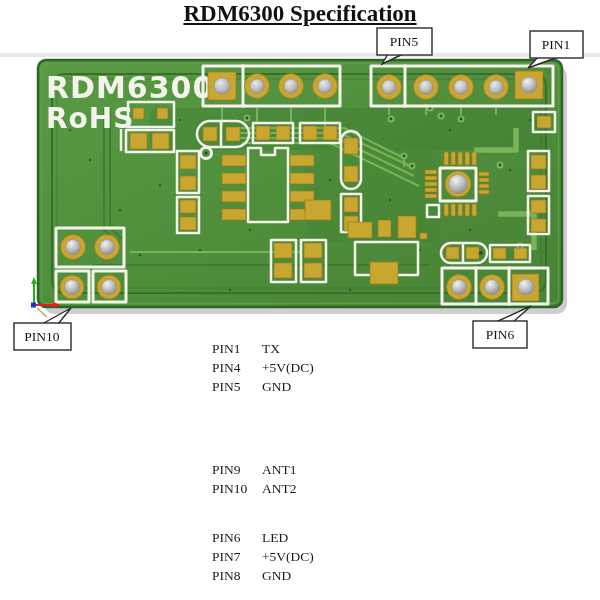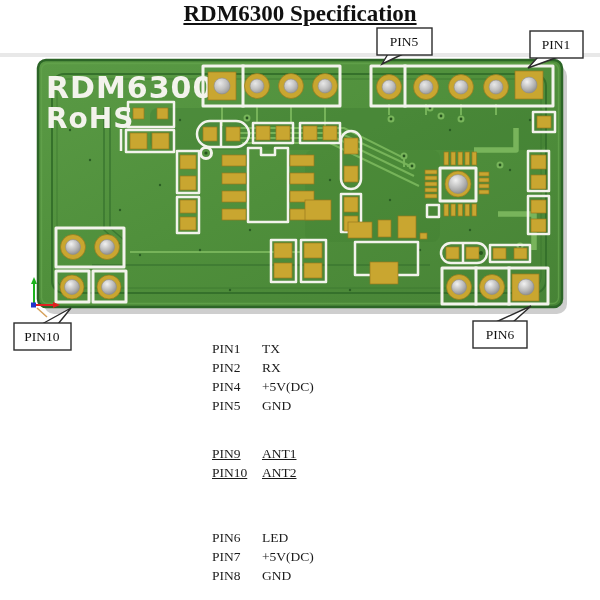--- a/index.html
+++ b/index.html
@@ -327,33 +327,29 @@
     </g>
   </svg>
 
   <div>
     <div class="pin-table-group" style="top:339px;">
       <div class="pin-row">
         <span class="pin-label">PIN1</span>
         <span class="pin-func">TX</span>
       </div>
       <div class="pin-row">
-        <span class="pin-label">PIN2</span>
-        <span class="pin-func">RX</span>
-      </div>
-      <div class="pin-row">
         <span class="pin-label">PIN4</span>
         <span class="pin-func">+5V(DC)</span>
       </div>
       <div class="pin-row">
         <span class="pin-label">PIN5</span>
         <span class="pin-func">GND</span>
       </div>
     </div>
-    <div class="pin-table-group" style="top:444px;text-decoration:underline;">
+    <div class="pin-table-group" style="top:460px;">
       <div class="pin-row">
         <span class="pin-label">PIN9</span>
         <span class="pin-func">ANT1</span>
       </div>
       <div class="pin-row">
         <span class="pin-label">PIN10</span>
         <span class="pin-func">ANT2</span>
       </div>
     </div>
     <div class="pin-table-group" style="top:528px;">

